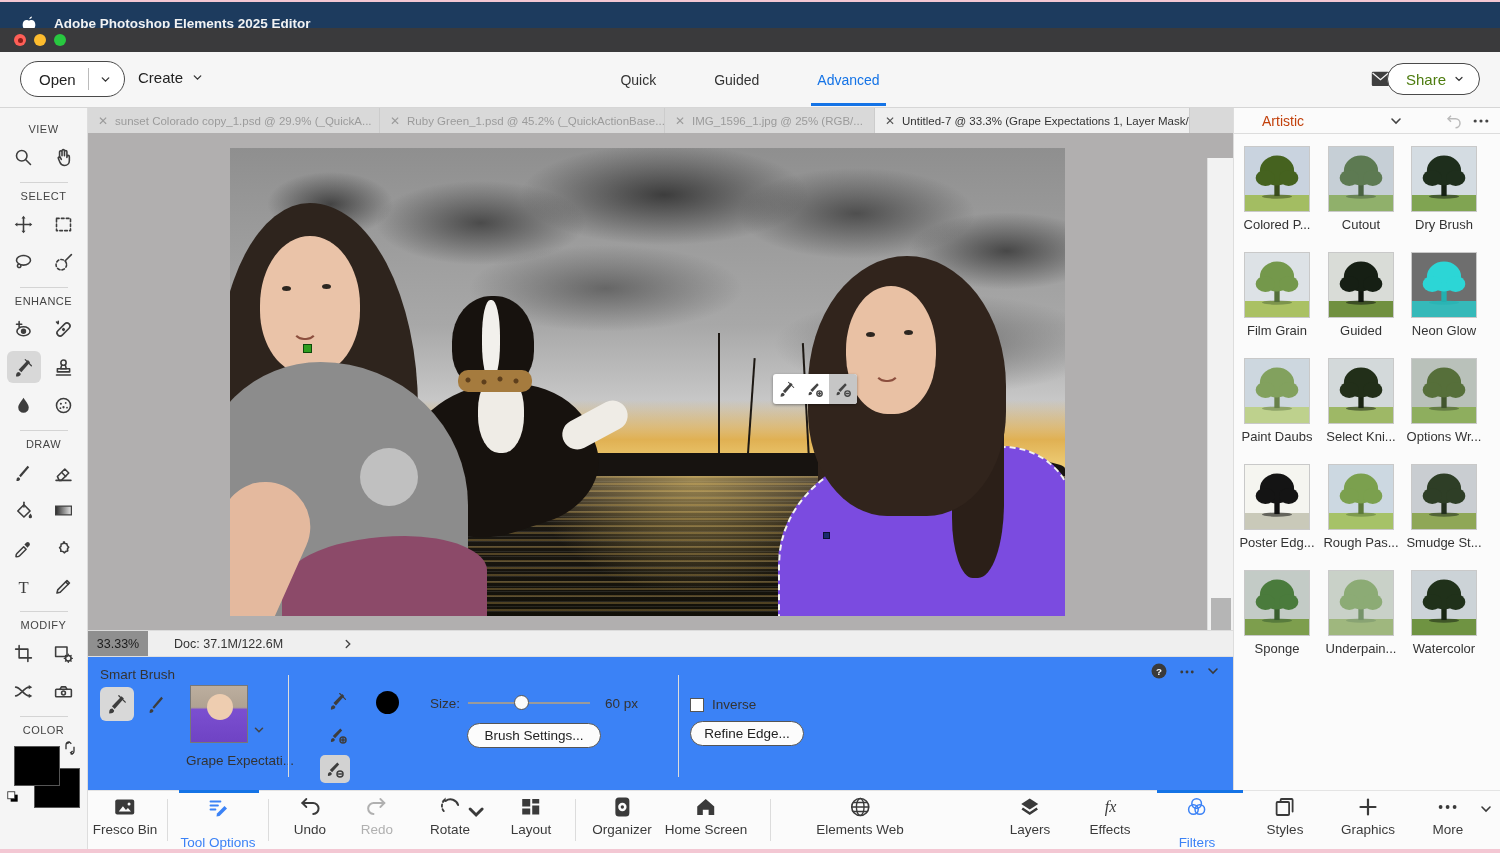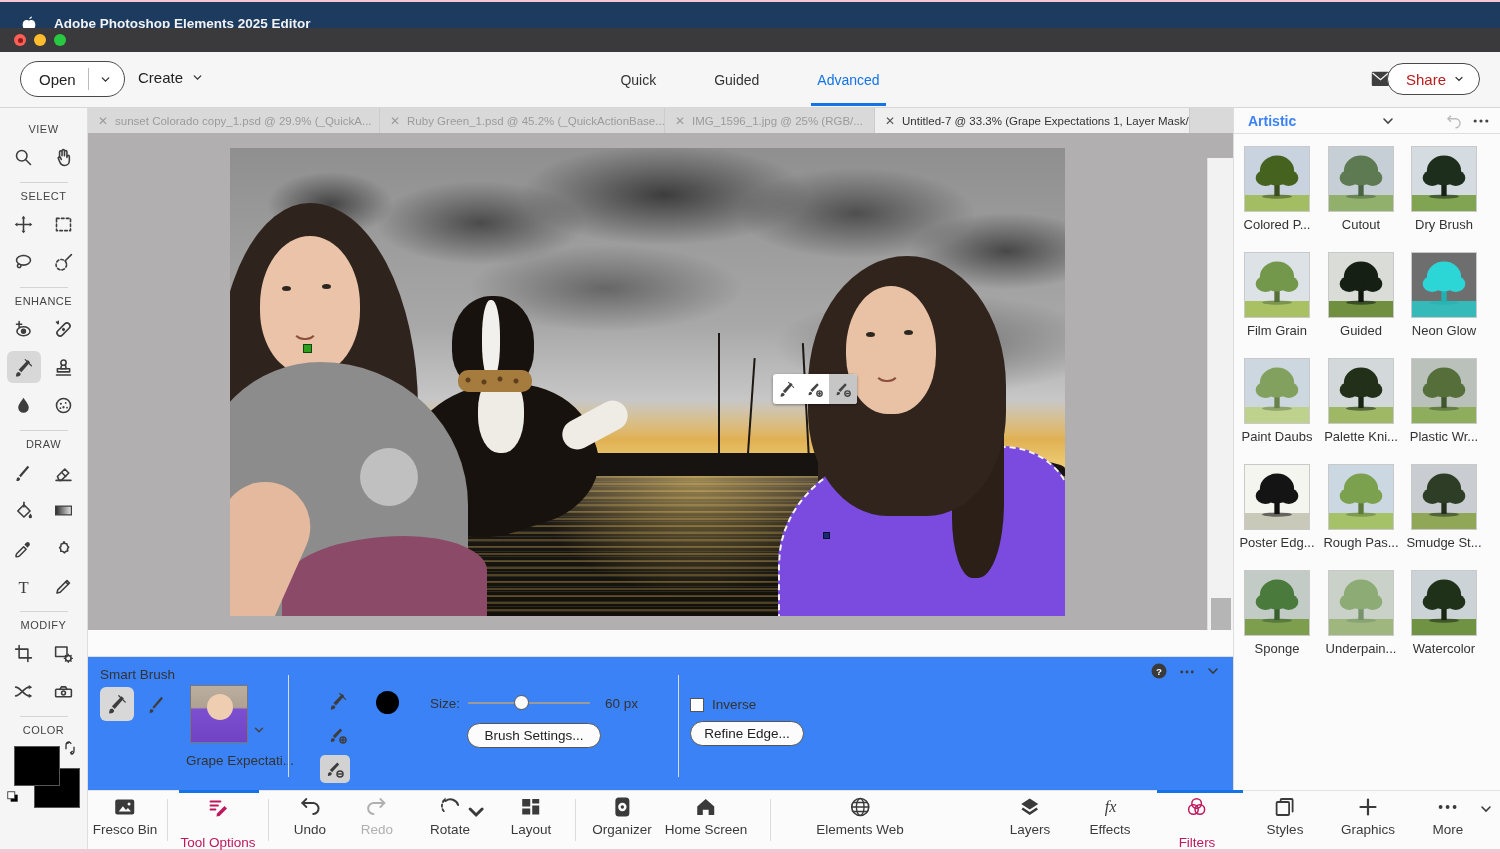--- a/index.html
+++ b/index.html
@@ -33,21 +33,21 @@
   .open-btn .lbl { padding:0 12px 0 18px; }
   .open-btn .div { width:1px; height:22px; background:#bbb; }
   .open-btn .chev { padding:0 12px 0 10px; display:flex; }
   .create-btn { position:absolute; left:138px; top:17px; display:flex; align-items:center; gap:8px; font-size:15px; color:#222; }
   .modes { position:absolute; left:0; top:0; width:100%; height:56px; display:flex; justify-content:center; align-items:center; gap:50px; font-size:14px; color:#333; }
   .mode { position:relative; padding:18px 4px; cursor:default; }
   .mode.active { color:#1473e6; }
   .mode.active::after { content:""; position:absolute; left:-2px; right:-2px; bottom:0; height:3px; background:#1473e6; }
   .mail-ic { position:absolute; right:110px; top:19px; width:19px; height:16px; color:#3f3f3f; }
   .share-btn { position:absolute; right:20px; top:11px; height:32px; padding:0 14px 0 18px; border:1px solid #4a4a4a; border-radius:16px;
-               display:flex; align-items:center; gap:7px; font-size:15px; color:#b91c1c; background:#fff;justify-content:space-between; }
+               display:flex; align-items:center; gap:7px; font-size:15px; color:#4d7c0f; background:#fff;justify-content:space-between; }
 
   
   .main { position:absolute; left:0; top:108px; width:1500px; height:741px; background:#fbfbfb; }
 
   
   .left-panel { position:absolute; left:0; top:0; width:88px; height:741px; background:#f5f5f5; border-right:1px solid #ddd; padding-top:8px; }
   .sec-label { text-align:center; font-size:11px; letter-spacing:.5px; color:#444; margin:7px 0 6px; }
   .tool-grid { display:flex; flex-wrap:wrap; justify-content:center; column-gap:6px; row-gap:6px; padding:0 4px; }
   .tool { width:34px; height:32px; display:flex; align-items:center; justify-content:center; color:#3d3d3d; border-radius:6px; }
   .tool svg { width:21px; height:21px; }
@@ -132,21 +132,21 @@
 
   .float-tools { position:absolute; left:543px; top:226px; height:30px; display:flex; background:#fff; border-radius:3px;
       box-shadow:0 1px 3px rgba(0,0,0,.4); }
   .ft-btn { width:28px; height:30px; display:flex; align-items:center; justify-content:center; color:#444; }
   .ft-btn svg { width:18px; height:18px; }
   .ft-btn.sel { background:#c6c6c6; border-radius:0 3px 3px 0; }
 
   
   .right-panel { position:absolute; left:1233px; top:0; width:267px; height:682px; background:#fbfbfb; border-left:1px solid #ddd; }
   .rp-head { position:absolute; left:0; top:0; width:267px; height:26px; border-bottom:1px solid #ddd; display:flex; align-items:center; }
-  .rp-title { font-size:14px; color:#3b82f6; margin-left:14px;font-weight:bold; }
+  .rp-title { font-size:14px; color:#c2410c; margin-left:28px; }
   .rp-chev { width:16px; height:16px; color:#444; margin-left:84px; }
   .rp-undo { width:18px; height:18px; color:#bbb; margin-left:auto; }
   .rp-dots { width:20px; height:20px; color:#444; margin:0 10px 0 8px; }
   .thumb { position:absolute; width:66px; height:66px; border:1px solid #c9c9c9; overflow:hidden; }
   .thumb svg { width:100%; height:100%; display:block; }
   .thumb-label { position:absolute; width:84px; text-align:center; font-size:13px; color:#333; white-space:nowrap; overflow:hidden; }
 
   
   .tool-options { position:absolute; left:88px; top:548px; width:1145px; height:134px; background:#3b82f6; border-top:1px solid #e0e0e0; }
   .to-title { position:absolute; left:12px; top:10px; font-size:13.5px; color:#333; }
@@ -173,21 +173,21 @@
   .to-help { position:absolute; left:1062px; top:5px; width:18px; height:18px; color:#3a3a3a; }
   .to-dots { position:absolute; left:1090px; top:6px; width:18px; height:18px; color:#3a3a3a; }
   .to-chev { position:absolute; left:1117px; top:6px; width:16px; height:16px; color:#3a3a3a; }
 
   
   .taskbar { position:absolute; left:88px; top:682px; width:1412px; height:59px; background:#fbfbfb; border-top:1px solid #e4e4e4; }
   .tb-item { position:absolute; top:4px; transform:translateX(-50%); display:flex; flex-direction:column; align-items:center; gap:3px; color:#3a3a3a; }
   .tb-item .ic { width:24px; height:24px; display:flex; justify-content:center; }
   .tb-item .ic svg { width:24px; height:24px; }
   .tb-item .lb { font-size:13.5px; white-space:nowrap; }
-  .tb-item.active { color:#be185d;gap:16px; }
+  .tb-item.active { color:#3b82f6;gap:16px; }
   .tb-item.disabled { color:#b0b0b0; }
   .tb-ind { position:absolute; top:-1px; height:3px; background:#1473e6; }
   .tb-sep { position:absolute; top:8px; width:1px; height:42px; background:#dcdcdc; }
   .tb-chev { position:absolute; left:1390px; top:10px; width:16px; height:16px; color:#3a3a3a; }
   .rot-chev { position:absolute; left:26px; top:5px; width:13px; height:13px; }
 </style>
 </head>
 <body>
 
 <div class="menubar">
@@ -574,20 +574,27 @@
               </svg>
             </span>
         </div>
       </div>
       <div class="vscroll">
         <div class="vthumb"></div>
 
       </div>
     </div>
 
+    <div class="statusbar">
+      <div class="zoom-badge">33.33%</div>
+      <div class="doc-size">Doc: 37.1M/122.6M</div>
+      <span class="sb-chev"><svg viewBox="0 0 24 24" fill="none" stroke="currentColor" stroke-width="2.4" stroke-linecap="round">
+            <path d="M9 6l6 6-6 6"></path>
+          </svg></span>
+    </div>
   </div>
 
   <div class="right-panel">
     <div class="rp-head">
       <span class="rp-title">Artistic</span>
       <span class="rp-chev"><svg viewBox="0 0 24 24" fill="none" stroke="currentColor" stroke-width="2.4" stroke-linecap="round">
             <path d="M6 9l6 6 6-6"></path>
           </svg></span>
       <span class="rp-undo"><svg viewBox="0 0 24 24" fill="none" stroke="currentColor" stroke-width="2">
             <path d="M8 5L4 9l4 4"></path>
@@ -683,32 +690,32 @@
         <div class="thumb" style="left: 94px; top: 250px; background: rgb(211, 217, 218);">
           <svg viewBox="0 0 60 60">
             <rect y="45" width="60" height="15" fill="#9eb866"></rect>
             <rect x="27.5" y="32" width="5" height="14" fill="#1a2413"></rect>
             <ellipse cx="30" cy="22" rx="16" ry="14" fill="#222f19"></ellipse>
             <ellipse cx="19" cy="29" rx="9" ry="7.5" fill="#222f19"></ellipse>
             <ellipse cx="41" cy="29" rx="9" ry="7.5" fill="#222f19"></ellipse>
             <ellipse cx="30" cy="46.5" rx="14" ry="2" fill="#1a2413" opacity=".55"></ellipse>
           </svg>
         </div>
-        <div class="thumb-label" style="left: 85px; top: 321px;">Palette Kni...</div>
+        <div class="thumb-label" style="left: 85px; top: 321px;">Select Kni...</div>
         <div class="thumb" style="left: 177px; top: 250px; background: rgb(185, 193, 186);">
           <svg viewBox="0 0 60 60">
             <rect y="45" width="60" height="15" fill="#8eae5e"></rect>
             <rect x="27.5" y="32" width="5" height="14" fill="#42562e"></rect>
             <ellipse cx="30" cy="22" rx="16" ry="14" fill="#566f3a"></ellipse>
             <ellipse cx="19" cy="29" rx="9" ry="7.5" fill="#566f3a"></ellipse>
             <ellipse cx="41" cy="29" rx="9" ry="7.5" fill="#566f3a"></ellipse>
             <ellipse cx="30" cy="46.5" rx="14" ry="2" fill="#42562e" opacity=".55"></ellipse>
           </svg>
         </div>
-        <div class="thumb-label" style="left: 168px; top: 321px;">Plastic Wr...</div>
+        <div class="thumb-label" style="left: 168px; top: 321px;">Options Wr...</div>
         <div class="thumb" style="left: 10px; top: 356px; background: rgb(245, 245, 240);">
           <svg viewBox="0 0 60 60">
             <rect y="45" width="60" height="15" fill="#c9c9b9"></rect>
             <rect x="27.5" y="32" width="5" height="14" fill="#101010"></rect>
             <ellipse cx="30" cy="22" rx="16" ry="14" fill="#141414"></ellipse>
             <ellipse cx="19" cy="29" rx="9" ry="7.5" fill="#141414"></ellipse>
             <ellipse cx="41" cy="29" rx="9" ry="7.5" fill="#141414"></ellipse>
             <ellipse cx="30" cy="46.5" rx="14" ry="2" fill="#101010" opacity=".55"></ellipse>
           </svg>
         </div>

